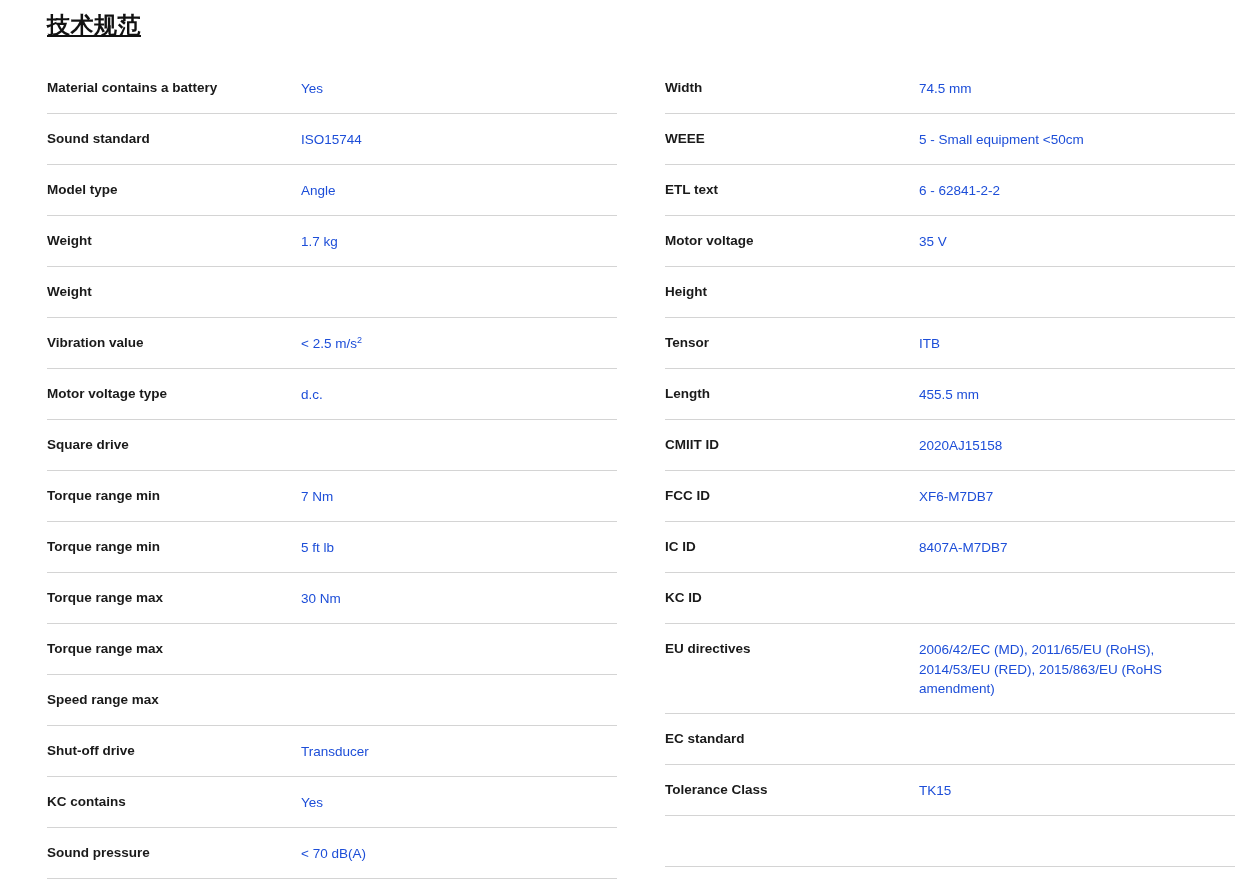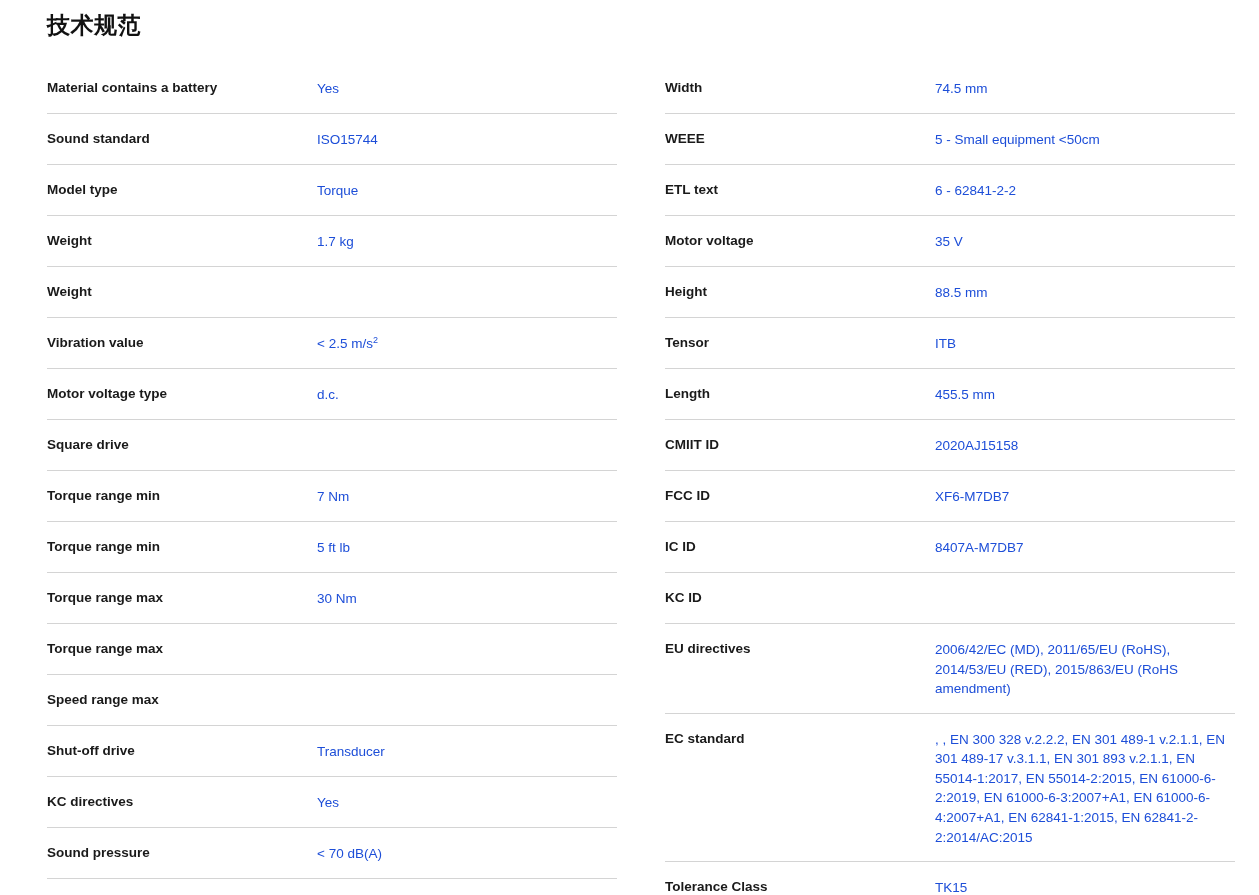--- a/index.html
+++ b/index.html
@@ -21,20 +21,21 @@
     height: 895px;
     padding: 0;
   }
   .page-title {
     font-size: 23px;
     font-weight: bold;
     color: #111111;
     margin: 0;
     padding: 10px 0 0 47px;
     letter-spacing: 0.5px;
+    text-decoration: underline;
   }
   .spec-columns {
     display: flex;
     flex-direction: row;
     margin-top: 22px;
     padding: 0 47px 0 47px;
     gap: 0;
   }
   .spec-col {
     width: 570px;
@@ -43,21 +44,20 @@
   .spec-col.right {
     margin-left: 48px;
   }
   .spec-row {
     display: flex;
     flex-direction: row;
     align-items: flex-start;
     border-bottom: 1px solid #d4d4d4;
     min-height: 51px;
     padding: 16px 0 14px 0;
-    gap: 16px;
   }
   .spec-row.tall {
     min-height: 34px;
   }
   .spec-label {
     width: 254px;
     flex: 0 0 254px;
     font-size: 13.5px;
     font-weight: bold;
     color: #1a1a1a;
@@ -90,21 +90,21 @@
       <div class="spec-row">
         <div class="spec-label">Material contains a battery</div>
         <div class="spec-value">Yes</div>
       </div>
       <div class="spec-row">
         <div class="spec-label">Sound standard</div>
         <div class="spec-value">ISO15744</div>
       </div>
       <div class="spec-row">
         <div class="spec-label">Model type</div>
-        <div class="spec-value">Torque</div>
+        <div class="spec-value">Angle</div>
       </div>
       <div class="spec-row tall">
         <div class="spec-label">Weight</div>
         <div class="spec-value">1.7 kg</div>
       </div>
       <div class="spec-row">
         <div class="spec-label">Weight</div>
       </div>
       <div class="spec-row">
         <div class="spec-label">Vibration value</div>
@@ -133,21 +133,21 @@
         <div class="spec-label">Torque range max</div>
       </div>
       <div class="spec-row">
         <div class="spec-label">Speed range max</div>
       </div>
       <div class="spec-row">
         <div class="spec-label">Shut-off drive</div>
         <div class="spec-value">Transducer</div>
       </div>
       <div class="spec-row">
-        <div class="spec-label">KC directives</div>
+        <div class="spec-label">KC contains</div>
         <div class="spec-value">Yes</div>
       </div>
       <div class="spec-row">
         <div class="spec-label">Sound pressure</div>
         <div class="spec-value">&lt; 70 dB(A)</div>
       </div>
     </div>
 
     <div class="spec-col right">
       <div class="spec-row">
@@ -161,21 +161,20 @@
       <div class="spec-row">
         <div class="spec-label">ETL text</div>
         <div class="spec-value">6 - 62841-2-2</div>
       </div>
       <div class="spec-row">
         <div class="spec-label">Motor voltage</div>
         <div class="spec-value">35 V</div>
       </div>
       <div class="spec-row">
         <div class="spec-label">Height</div>
-        <div class="spec-value">88.5 mm</div>
       </div>
       <div class="spec-row">
         <div class="spec-label">Tensor</div>
         <div class="spec-value">ITB</div>
       </div>
       <div class="spec-row">
         <div class="spec-label">Length</div>
         <div class="spec-value">455.5 mm</div>
       </div>
       <div class="spec-row">
@@ -192,21 +191,20 @@
       </div>
       <div class="spec-row">
         <div class="spec-label">KC ID</div>
       </div>
       <div class="spec-row">
         <div class="spec-label">EU directives</div>
         <div class="spec-value">2006/42/EC (MD), 2011/65/EU (RoHS), 2014/53/EU (RED), 2015/863/EU (RoHS amendment)</div>
       </div>
       <div class="spec-row">
         <div class="spec-label">EC standard</div>
-        <div class="spec-value">, , EN 300 328 v.2.2.2, EN 301 489-1 v.2.1.1, EN 301 489-17 v.3.1.1, EN 301 893 v.2.1.1, EN 55014-1:2017, EN 55014-2:2015, EN 61000-6-2:2019, EN 61000-6-3:2007+A1, EN 61000-6-4:2007+A1, EN 62841-1:2015, EN 62841-2-2:2014/AC:2015</div>
       </div>
       <div class="spec-row">
         <div class="spec-label">Tolerance Class</div>
         <div class="spec-value">TK15</div>
       </div>
       <div class="spec-row">
         
         
       </div>
     </div>

